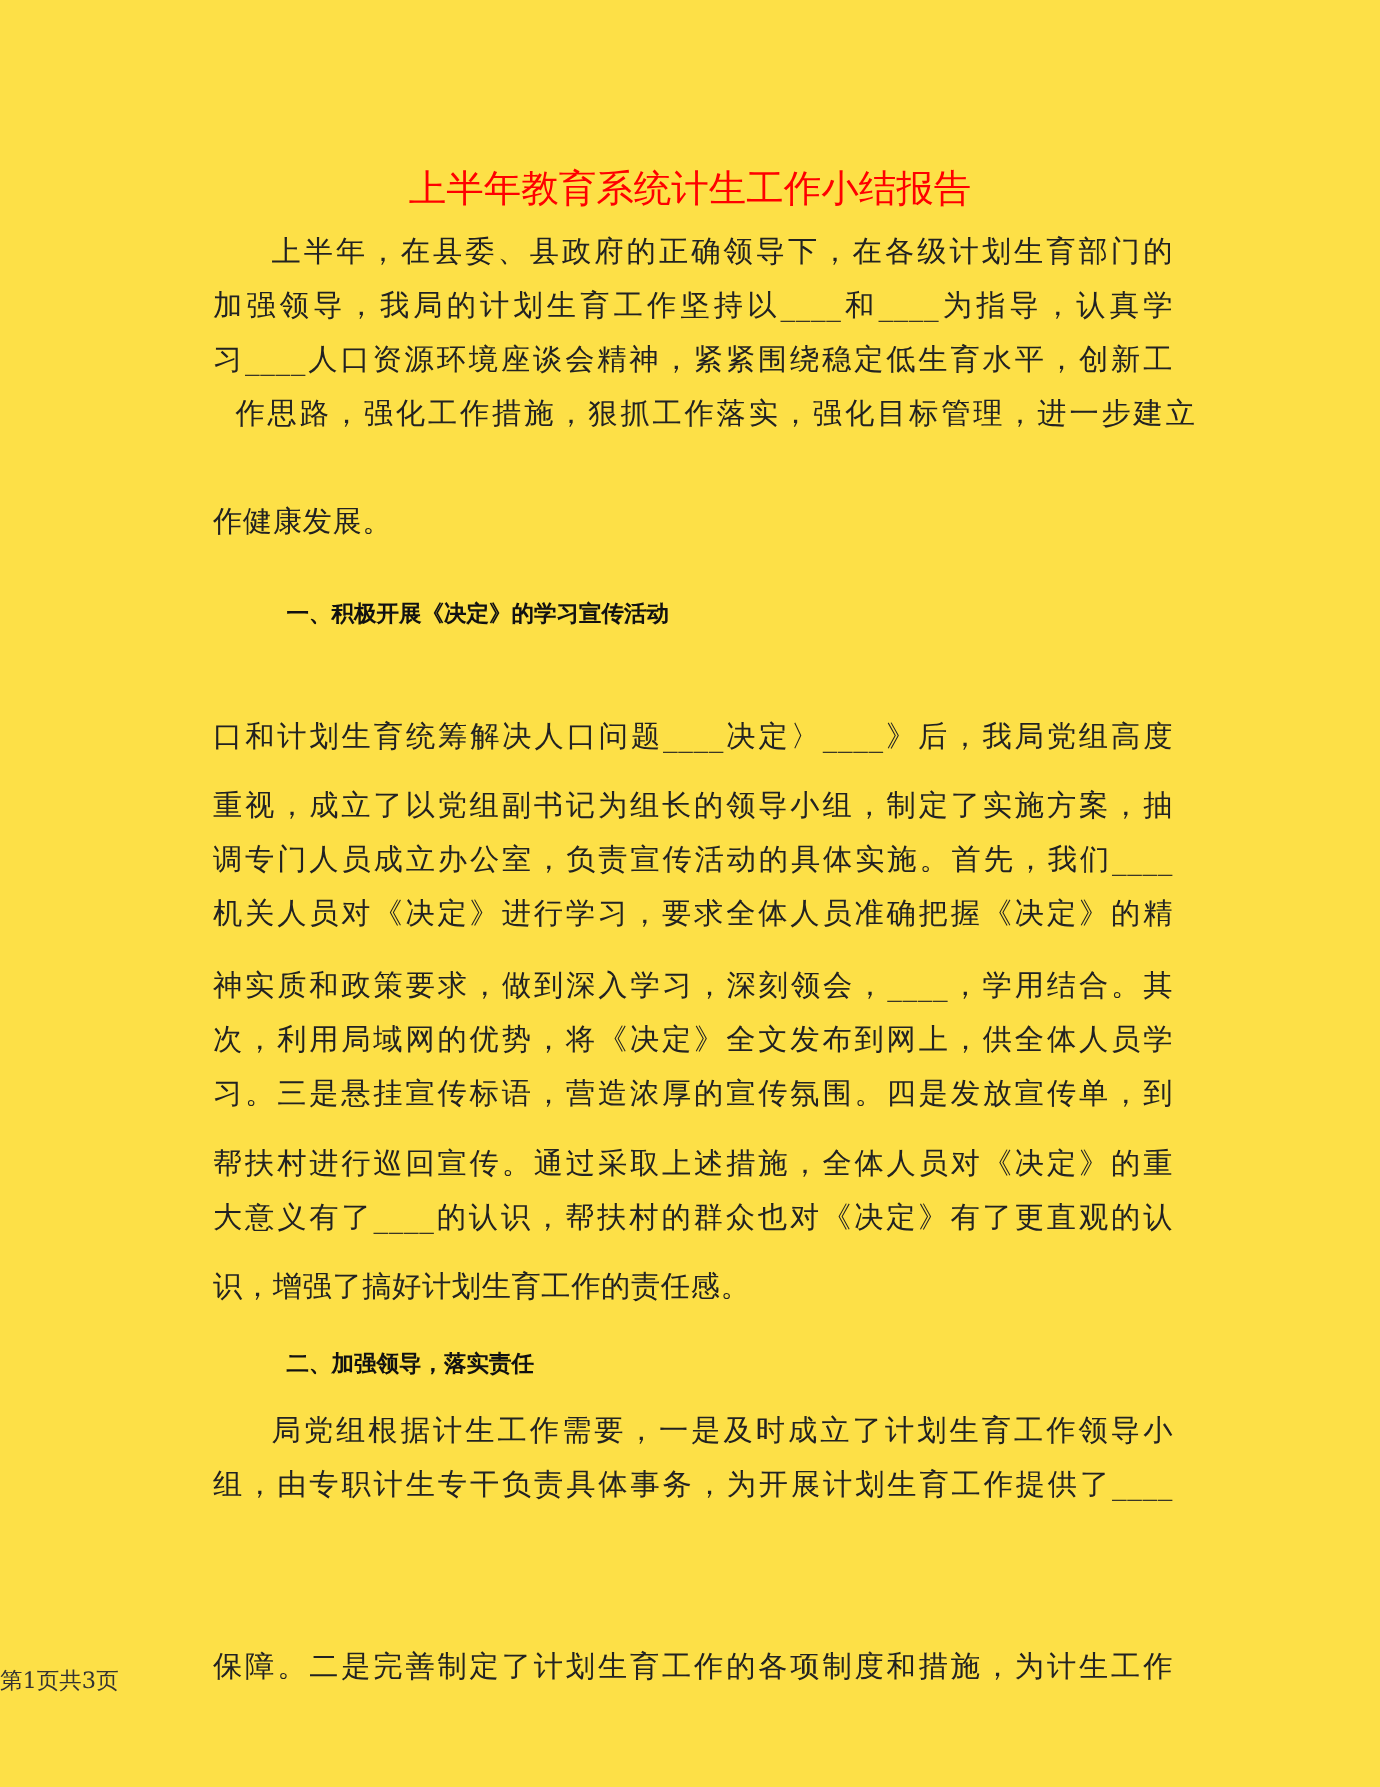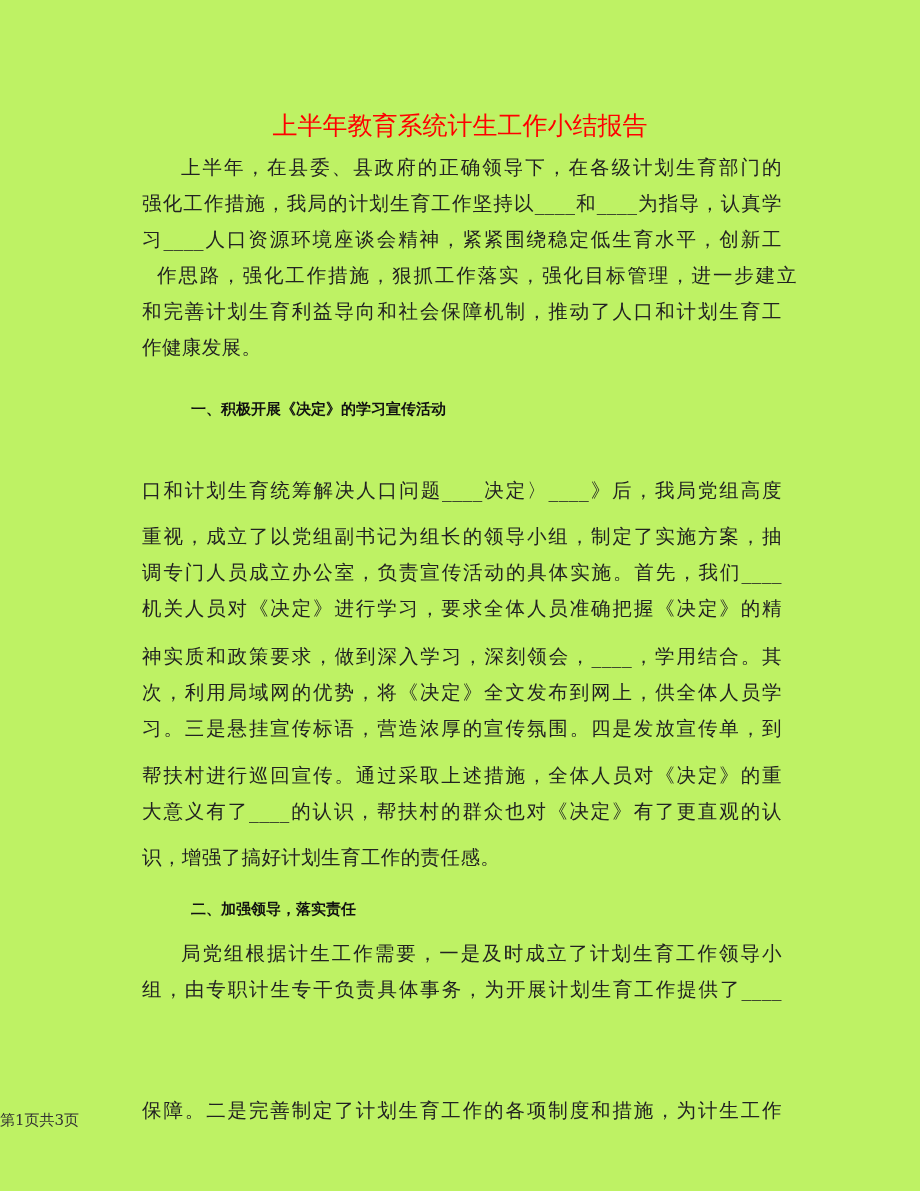--- a/index.html
+++ b/index.html
@@ -1,17 +1,17 @@
 <!DOCTYPE html>
 <html><head>
 <meta charset="utf-8">
 <style>
   html, body { margin: 0; padding: 0; background: #ffffff; }
   body { width: 920px; height: 1191px; position: relative; overflow: hidden; }
-  .page { position: absolute; left: 0; top: 0; width: 920px; height: 1191px; background: #bef264; }
+  .page { position: absolute; left: 0; top: 0; width: 920px; height: 1191px; background: #fde047; }
   .title {
     position: absolute; left: 0; width: 920px; top: 110px;
     text-align: center; color: #ff0000;
     font-family: "DejaVu Sans", "Liberation Sans", sans-serif;
     font-size: 25px; line-height: 32px; letter-spacing: 0px;
   }
   .line {
     position: absolute; left: 142px; width: 640px;
     font-family: "DejaVu Serif", "Liberation Serif", serif;
     font-size: 19.5px; line-height: 24px; color: #222;
@@ -35,24 +35,23 @@
   }
 </style>
 </head>
 <body>
 
 <div class="page">
 
   <div class="title">上半年教育系统计生工作小结报告</div>
 
   <div class="line indent" style="top:156px;">上半年，在县委、县政府的正确领导下，在各级计划生育部门的</div>
-  <div class="line" style="top:192px;">强化工作措施，我局的计划生育工作坚持以____和____为指导，认真学</div>
+  <div class="line" style="top:192px;">加强领导，我局的计划生育工作坚持以____和____为指导，认真学</div>
   <div class="line" style="top:228px;">习____人口资源环境座谈会精神，紧紧围绕稳定低生育水平，创新工</div>
   <div class="line" style="top:264px;margin-left:15px;">作思路，强化工作措施，狠抓工作落实，强化目标管理，进一步建立</div>
-  <div class="line" style="top:300px;">和完善计划生育利益导向和社会保障机制，推动了人口和计划生育工</div>
   <div class="line last" style="top:336px;">作健康发展。</div>
 
   <div class="heading" style="top:397px;">一、积极开展《决定》的学习宣传活动</div>
   <div class="line" style="top:479px;">口和计划生育统筹解决人口问题____决定〉____》后，我局党组高度</div>
   <div class="line" style="top:525px;">重视，成立了以党组副书记为组长的领导小组，制定了实施方案，抽</div>
   <div class="line" style="top:561px;">调专门人员成立办公室，负责宣传活动的具体实施。首先，我们____</div>
   <div class="line" style="top:597px;">机关人员对《决定》进行学习，要求全体人员准确把握《决定》的精</div>
   <div class="line" style="top:645px;">神实质和政策要求，做到深入学习，深刻领会，____，学用结合。其</div>
   <div class="line" style="top:681px;">次，利用局域网的优势，将《决定》全文发布到网上，供全体人员学</div>
   <div class="line" style="top:717px;">习。三是悬挂宣传标语，营造浓厚的宣传氛围。四是发放宣传单，到</div>

